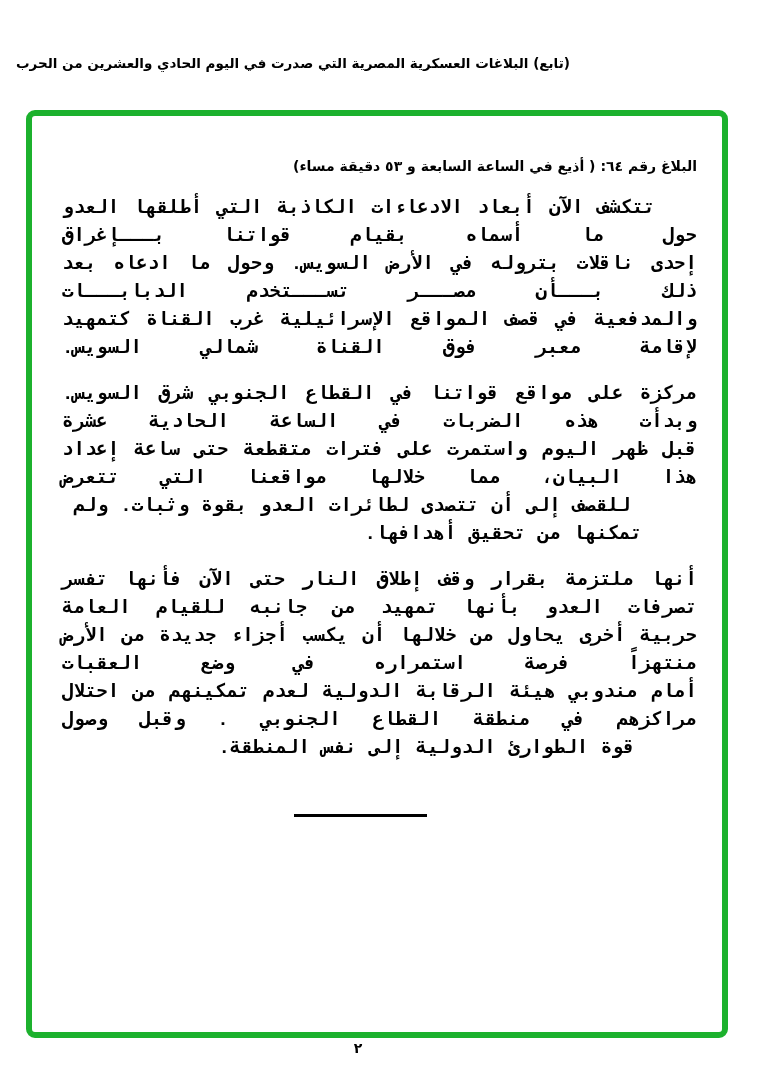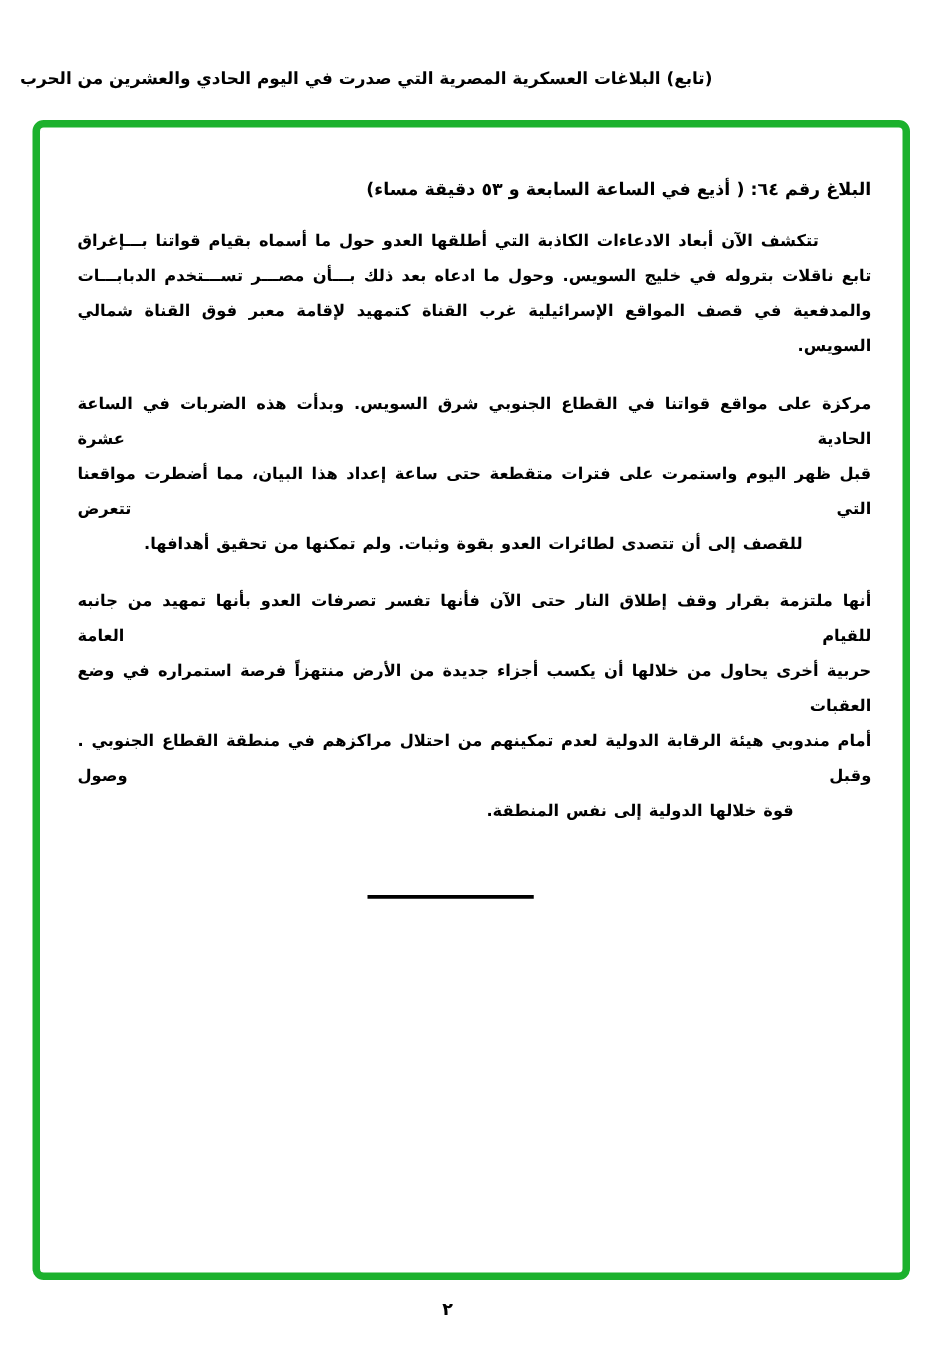--- a/index.html
+++ b/index.html
@@ -15,48 +15,49 @@
     position:absolute;
     top:53px; left:16px; width:100%;
     direction:rtl;
     text-align:left;
     font-weight:bold;
     font-size:13.5px;
     line-height:20px;
   }
   .frame {
     position:absolute;
-    left:26px; top:96px;
+    left:26px; top:110px;
     width:702px; height:928px;
     border:6px solid #1cb12d;
     border-radius:9px;
     background:#ffffff;
   }
   .content {
     direction:rtl;
     padding:38px 25px 0 30px;
   }
   .bulletin-heading {
     font-weight:bold;
     font-size:14px;
     line-height:24px;
     text-align:right;
     margin-bottom:16px;
   }
   .para { margin-bottom:18px; }
   .line {
     font-weight:bold;
-    font-size:13px;
+    font-size:19px;
     line-height:28px;
     text-align:justify;
     text-align-last:justify;
     word-spacing:1px;
+    font-family:Liberation Mono, monospace;
   }
   .line.first-indent { text-indent:42px; }
-  .line.last { text-align:left; text-align-last:right; }
+  .line.last { text-align:center; text-align-last:right; }
   .line.pull-right-55 { padding-right:55px; }
   .line.pull-right-62 { padding-right:62px; }
   .divider {
     width:133px; height:3px;
     background:#000;
     margin:52px auto 0;
     transform:translateX(-19px);
   }
   .page-number {
     position:absolute;
@@ -72,35 +73,35 @@
 
 <div class="page-header">(تابع) البلاغات العسكرية المصرية التي صدرت في اليوم الحادي والعشرين من الحرب</div>
 
 <div class="frame">
   <div class="content">
 
     <div class="bulletin-heading">البلاغ رقم ٦٤: ( أذيع في الساعة السابعة و ٥٣ دقيقة مساء)</div>
 
     <div class="para">
       <div class="line first-indent">تتكشف الآن أبعاد الادعاءات الكاذبة التي أطلقها العدو حول ما أسماه بقيام قواتنا بـــإغراق</div>
-      <div class="line">تابع ناقلات بتروله في خليج السويس. وحول ما ادعاه بعد ذلك بـــأن مصـــر تســـتخدم الدبابـــات</div>
+      <div class="line">إحدى ناقلات بتروله في الأرض السويس. وحول ما ادعاه بعد ذلك بـــأن مصـــر تســـتخدم الدبابـــات</div>
       <div class="line">والمدفعية في قصف المواقع الإسرائيلية غرب القناة كتمهيد لإقامة معبر فوق القناة شمالي السويس.</div>
     </div>
 
     <div class="para">
       <div class="line">مركزة على مواقع قواتنا في القطاع الجنوبي شرق السويس. وبدأت هذه الضربات في الساعة الحادية عشرة</div>
-      <div class="line">قبل ظهر اليوم واستمرت على فترات متقطعة حتى ساعة إعداد هذا البيان، مما أضطرت مواقعنا التي تتعرض</div>
+      <div class="line">قبل ظهر اليوم واستمرت على فترات متقطعة حتى ساعة إعداد هذا البيان، مما خلالها مواقعنا التي تتعرض</div>
       <div class="line last pull-right-55">للقصف إلى أن تتصدى لطائرات العدو بقوة وثبات. ولم تمكنها من تحقيق أهدافها.</div>
     </div>
 
     <div class="para">
       <div class="line">أنها ملتزمة بقرار وقف إطلاق النار حتى الآن فأنها تفسر تصرفات العدو بأنها تمهيد من جانبه للقيام العامة</div>
       <div class="line">حربية أخرى يحاول من خلالها أن يكسب أجزاء جديدة من الأرض منتهزاً فرصة استمراره في وضع العقبات</div>
       <div class="line">أمام مندوبي هيئة الرقابة الدولية لعدم تمكينهم من احتلال مراكزهم في منطقة القطاع الجنوبي . وقبل وصول</div>
-      <div class="line last pull-right-62">قوة خلالها الدولية إلى نفس المنطقة.</div>
+      <div class="line last pull-right-62">قوة الطوارئ الدولية إلى نفس المنطقة.</div>
     </div>
 
     <div class="divider"></div>
 
   </div>
 </div>
 
 <div class="page-number">٢</div>
 
 </body></html>

